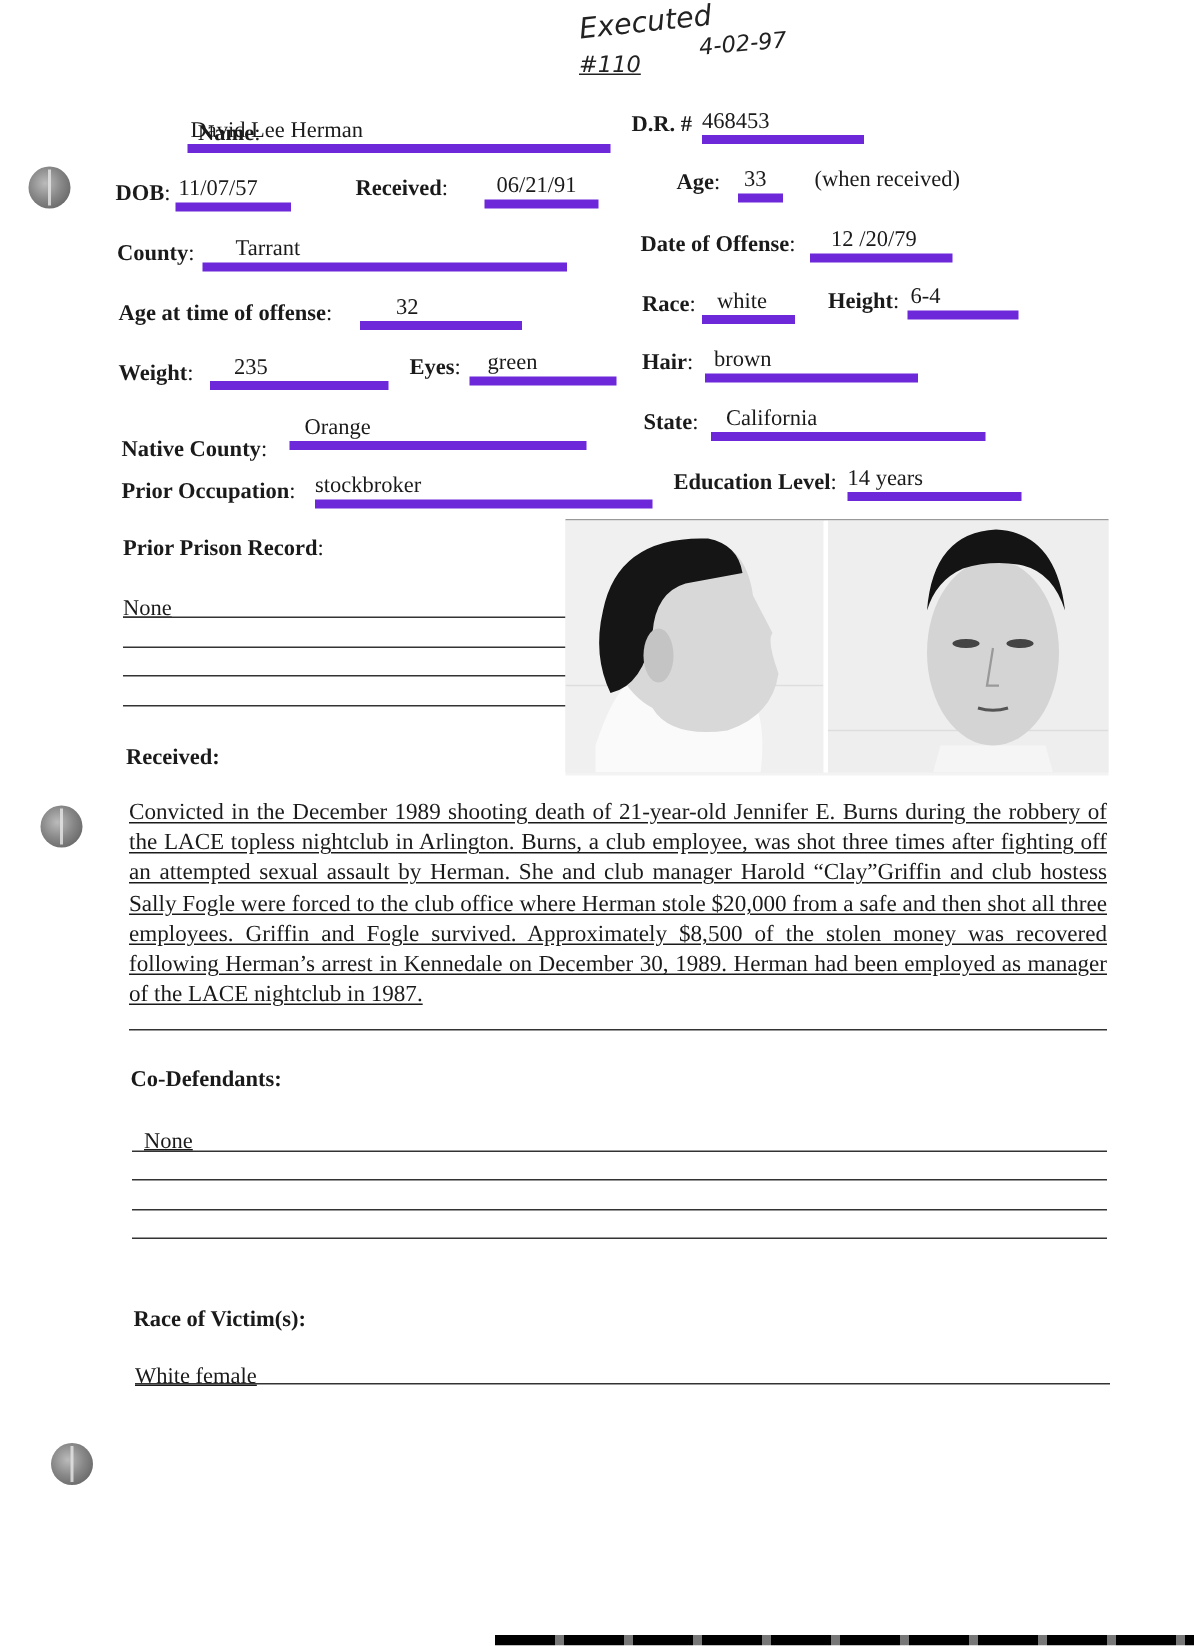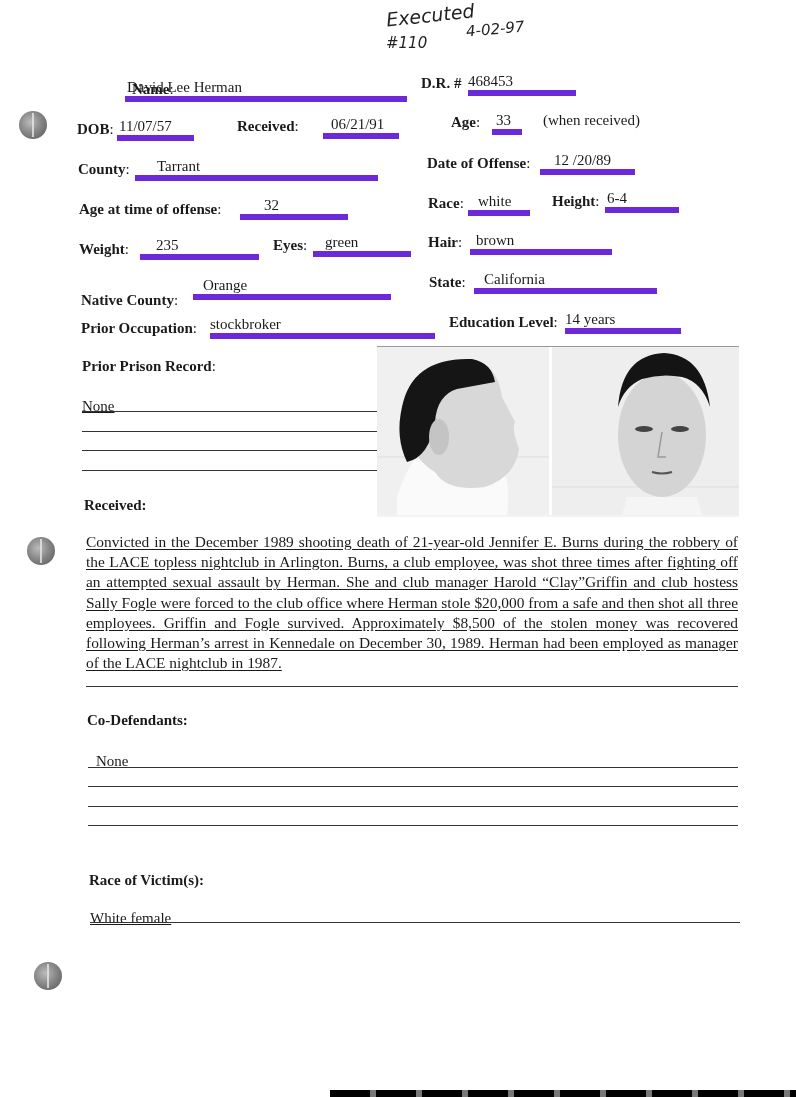--- a/index.html
+++ b/index.html
@@ -42,21 +42,21 @@
     .photo .divider { position: absolute; left: 172px; top: 0; width: 3px; height: 168px; background: #fff; }
     .bottom-bar {
       position: absolute; left: 330px; top: 1090px; width: 466px; height: 7px;
       background: repeating-linear-gradient(90deg, #000 0 40px, #777 40px 46px);
     }
   </style>
 </head>
 <body>
 
 <div class="hw" style="left:386px; top:4px; font-size:19px; transform:rotate(-6deg);">Executed</div>
-<div class="hw" style="left:386px; top:34px; font-size:15px;">#110</div>
+<div class="hw" style="left:386px; top:34px; font-size:15px;text-decoration:underline;">#110</div>
 <div class="hw" style="left:466px; top:20px; font-size:15px; transform:rotate(-5deg);">4-02-97</div>
 
 <div class="hole" style="left:19px; top:111px;"></div>
 <div class="hole" style="left:27px; top:537px;"></div>
 <div class="hole" style="left:34px; top:962px;"></div>
 
 <div class="lbl" style="left:84px; top:81px;margin-left:48px;"><span>Name</span><span class="colon">:</span></div>
 <div class="val" style="left:125px; top:80px; width:282px;"><span>David Lee Herman</span></div>
 
 <div class="lbl" style="left:421px; top:75px;">D.R. #</div>
@@ -69,21 +69,21 @@
 <div class="val" style="left:323px; top:117px; width:76px;"><span style="padding-left:8px">06/21/91</span></div>
 
 <div class="lbl" style="left:451px; top:114px;"><span>Age</span><span class="colon">:</span></div>
 <div class="val" style="left:492px; top:113px; width:30px;"><span style="padding-left:4px">33</span></div>
 <div class="plain" style="left:543px; top:112px;">(when received)</div>
 
 <div class="lbl" style="left:78px; top:161px;"><span>County</span><span class="colon">:</span></div>
 <div class="val" style="left:135px; top:159px; width:243px;"><span style="padding-left:22px">Tarrant</span></div>
 
 <div class="lbl" style="left:427px; top:155px;"><span>Date of Offense</span><span class="colon">:</span></div>
-<div class="val" style="left:540px; top:153px; width:95px;"><span style="padding-left:14px">12 /20/89</span></div>
+<div class="val" style="left:540px; top:153px; width:95px;"><span style="padding-left:14px">12 /20/79</span></div>
 
 <div class="lbl" style="left:79px; top:201px;"><span>Age at time of offense</span><span class="colon">:</span></div>
 <div class="val" style="left:240px; top:198px; width:108px;"><span style="padding-left:24px">32</span></div>
 
 <div class="lbl" style="left:428px; top:195px;"><span>Race</span><span class="colon">:</span></div>
 <div class="val" style="left:468px; top:194px; width:62px;"><span style="padding-left:10px">white</span></div>
 
 <div class="lbl" style="left:552px; top:193px;"><span>Height</span><span class="colon">:</span></div>
 <div class="val" style="left:605px; top:191px; width:74px;"><span>6-4</span></div>
 

